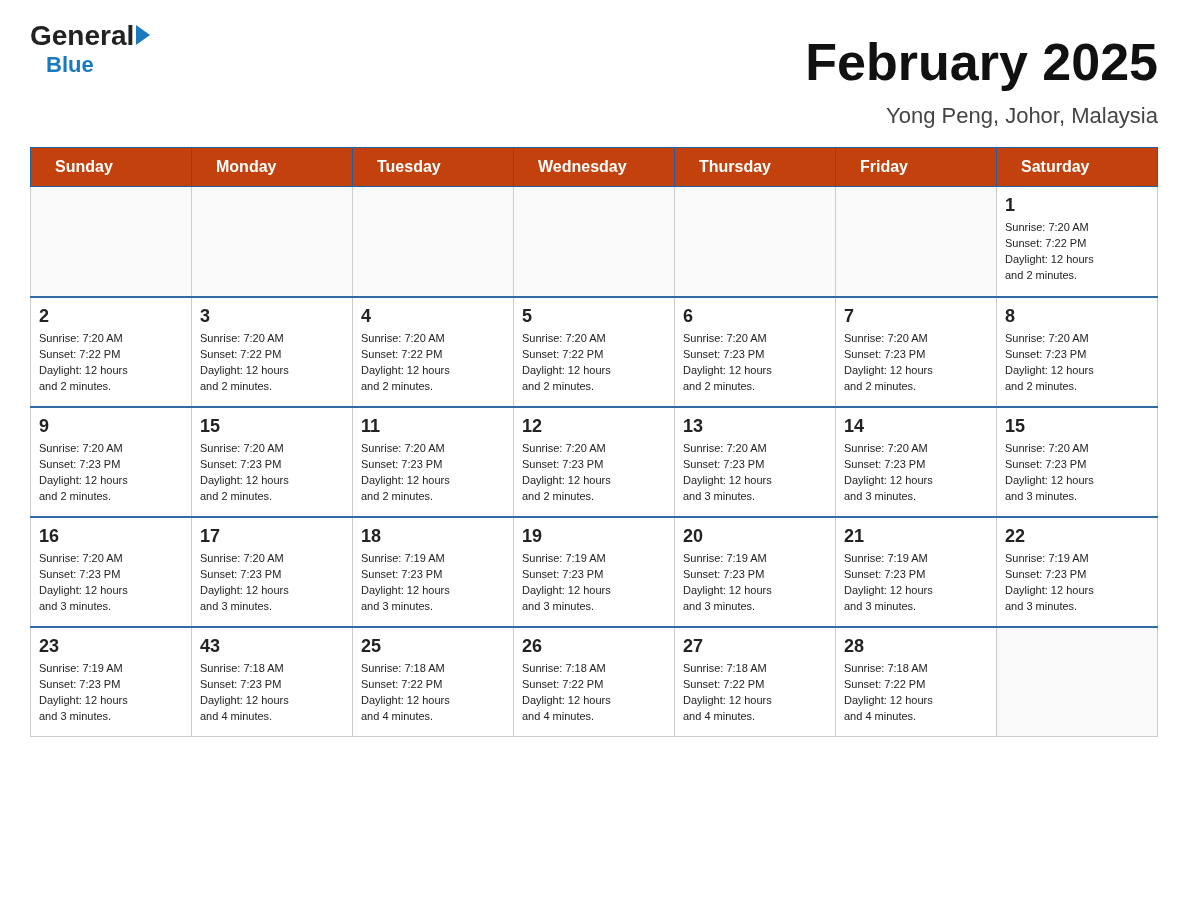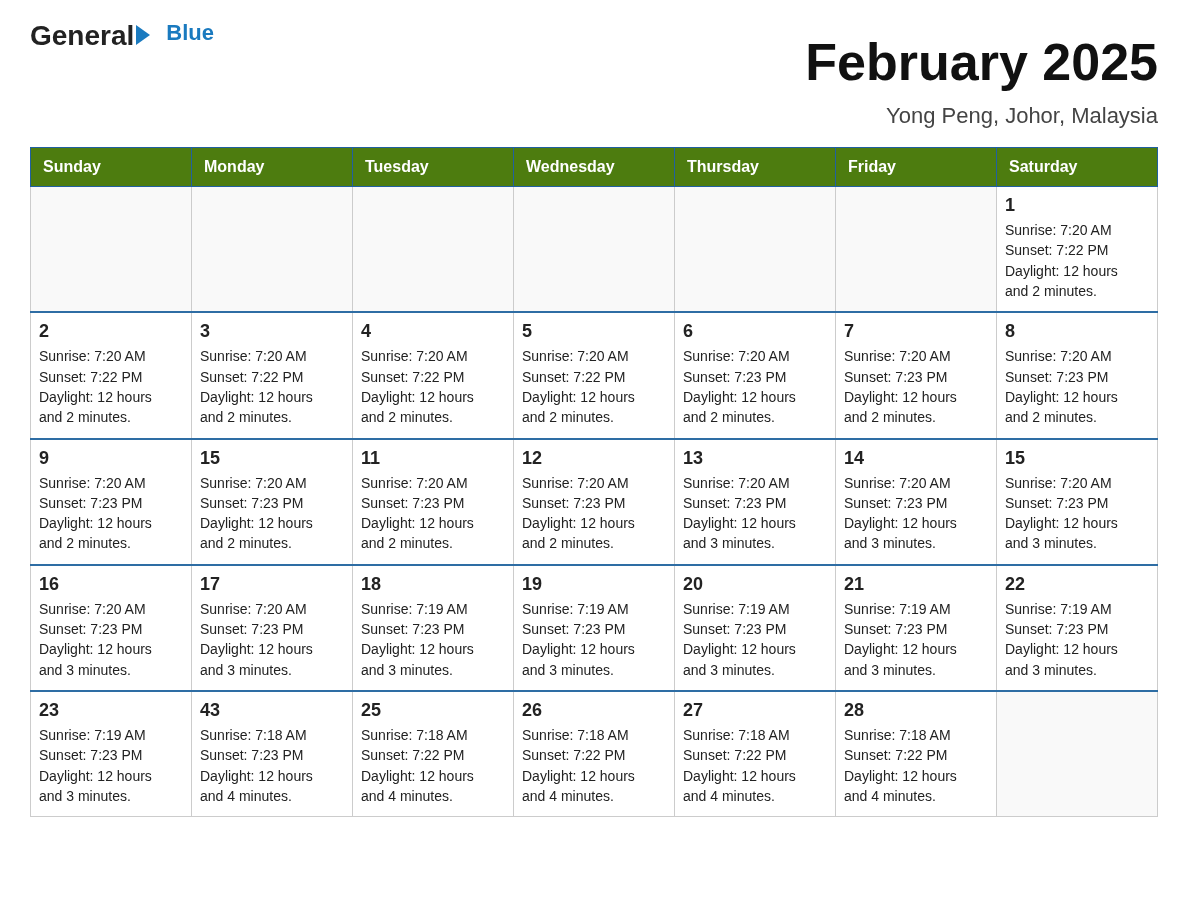--- a/index.html
+++ b/index.html
@@ -12,20 +12,21 @@
       padding: 20px 30px;
     }
     .header {
       display: flex;
       justify-content: space-between;
       align-items: flex-start;
       margin-bottom: 18px;
     }
     .logo {
       display: flex;
+      flex-direction: column;
       align-items: flex-start;
     }
     .logo-text {
       display: flex;
       align-items: center;
       font-size: 28px;
       font-weight: bold;
       color: #222;
     }
     .logo-arrow {
@@ -57,44 +58,44 @@
       font-size: 22px;
       color: #444;
       margin-top: 12px;
     }
     .calendar {
       width: 100%;
       border-collapse: collapse;
       border: 1px solid #ccc;
     }
     .calendar th {
-      background: #4d7c0f;
+      background: #c2410c;
       color: #fff;
       font-size: 16px;
       font-weight: bold;
-      padding: 10px 12px;
+      padding: 10px 24px;
       text-align: left;
       border: 1px solid #2060a0;
     }
     .calendar td {
       border: 1px solid #ccc;
       vertical-align: top;
       padding: 8px 8px 10px 8px;
       font-size: 13px;
       width: calc(100% / 7);
       height: 110px;
     }
     .day-number {
       font-size: 18px;
       font-weight: bold;
       margin-bottom: 4px;
       display: block;
     }
     .day-info {
-      font-size: 14px;
+      font-size: 11px;
       color: #222;
       line-height: 1.45;
     }
     .empty-cell {
       background: #f9f9f9;
     }
     .row-divider td {
       border-top: 2px solid #2e6da4;
     }
   </style>

